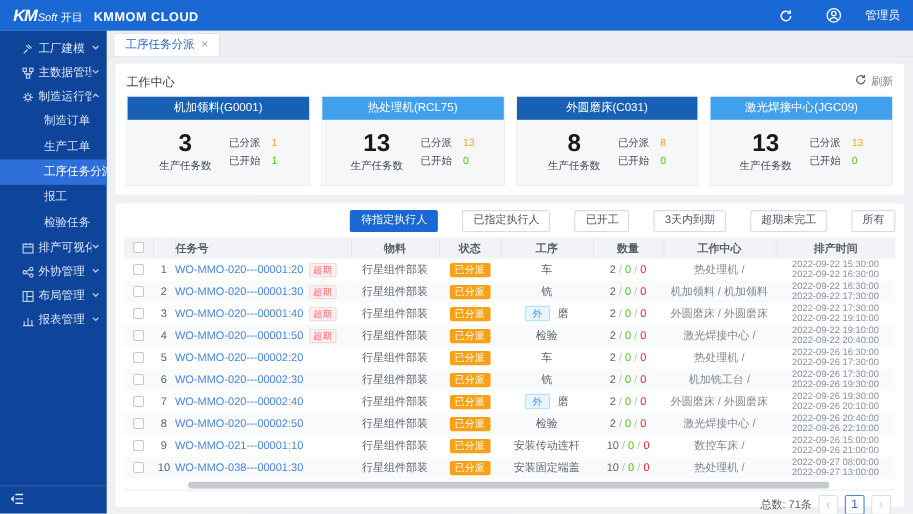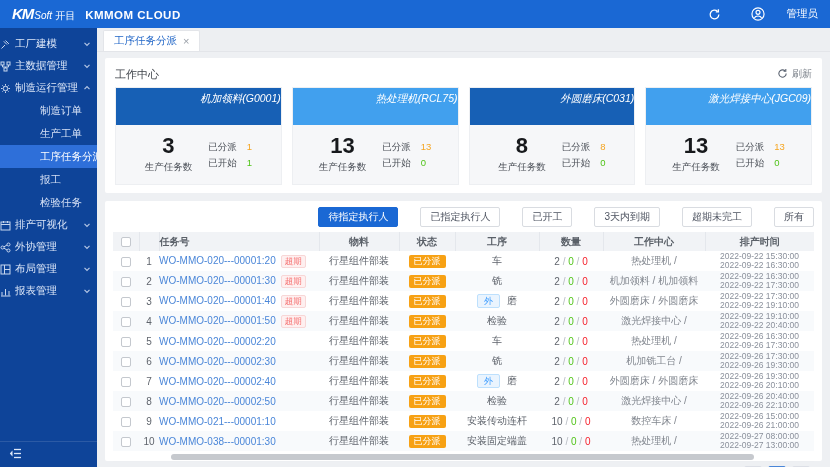--- a/index.html
+++ b/index.html
@@ -15,21 +15,21 @@
   .logo-cn { font-size:10px; margin-left:3px; }
   .logo-product { font-weight:bold; font-size:11.5px; letter-spacing:0.5px; margin-left:10px; }
   .topbar-right { display:flex; align-items:center; gap:30px; color:#fff;justify-content:flex-end; }
   .topbar-right svg { display:block; }
   .user-name { font-size:10.5px; margin-left:-8px; }
 
   
   .main { flex:1; display:flex; min-height:0; }
   .sidebar { width:97px; flex:0 0 97px; background:#0E4499; color:#DDE7F8; display:flex; flex-direction:column; position:relative; }
   .side-menu { flex:1; overflow:hidden; padding-top:5px; }
-  .side-item { height:22px; display:flex; align-items:center; padding:0 6px 0 0; cursor:pointer; white-space:nowrap; }
+  .side-item { height:22px; display:flex; align-items:center; padding:0 6px 0 20px; cursor:pointer; white-space:nowrap; }
   .side-item .mi { width:11px; height:11px; margin-right:4px; flex:0 0 11px; opacity:.9; }
   .side-item .lbl { flex:1; font-size:10.5px; overflow:hidden; }
   .side-item .chev { width:8px; height:8px; opacity:.8; }
   .submenu .sub-item { height:23px; line-height:23px; padding-left:40px; font-size:10.5px; color:#D5E0F5; cursor:pointer; white-space:nowrap; }
   .sub-item.selected { background:#2E6FD9; color:#fff; }
   .collapse-bar { height:26px; flex:0 0 26px; display:flex; align-items:center; padding-left:9px; border-top:1px solid rgba(255,255,255,.12); }
 
   .content { flex:1; display:flex; flex-direction:column; min-width:0; }
   .tabbar { height:24px; flex:0 0 24px; background:#EDEFF2; display:flex; align-items:flex-end; padding-left:6px; border-bottom:1px solid #E3E5E9; }
   .tab { height:21px; background:#fff; display:flex; align-items:center; gap:6px; padding:0 10px; font-size:10.5px; color:#2468C8; border:1px solid #E3E5E9; border-bottom:none; border-radius:2px 2px 0 0; cursor:pointer; }
@@ -38,21 +38,21 @@
   .content-scroll { flex:1; padding:6px 8px 6px 8px; display:flex; flex-direction:column; gap:8px; min-height:0; }
   .panel { background:#fff; border-radius:2px; }
 
   
   .wc-panel { padding:6px 10px 8px 10px; flex:0 0 auto; }
   .wc-head { height:20px; display:flex; align-items:center; justify-content:space-between; }
   .wc-title { font-size:11px; color:#3A3F46; }
   .refresh-btn { display:flex; align-items:center; gap:4px; color:#7A8089; font-size:10px; cursor:pointer; }
   .cards { display:flex; gap:10px; margin-top:3px; }
   .card { flex:1; border:1px solid #EDEFF2; }
-  .card-head { height:37px; line-height:21px; text-align:right; color:#fff; font-size:10.5px; cursor:pointer; overflow:hidden; white-space:nowrap;font-style:italic; }
+  .card-head { height:21px; line-height:21px; text-align:center; color:#fff; font-size:10.5px; cursor:pointer; overflow:hidden; white-space:nowrap; }
   .card-body { height:59px; background:#F6F7F9; display:flex; align-items:center; justify-content:center; gap:16px; }
   .card-left { text-align:center; }
   .card-total { font-size:22px; font-weight:bold; color:#17191C; line-height:22px; }
   .card-total-label { font-size:9.5px; color:#4A4F57; margin-top:4px; }
   .card-right { font-size:9.5px; color:#4A4F57; }
   .card-right .krow { display:flex; gap:10px; line-height:12px; margin:4px 0; }
   .v-orange { color:#F5A623; }
   .v-green { color:#52C41A; }
 
   

